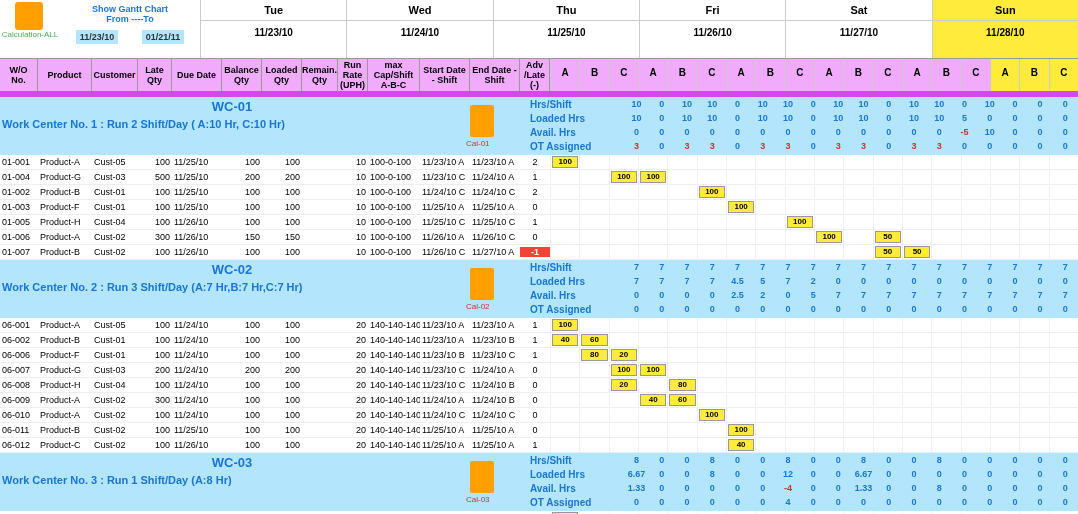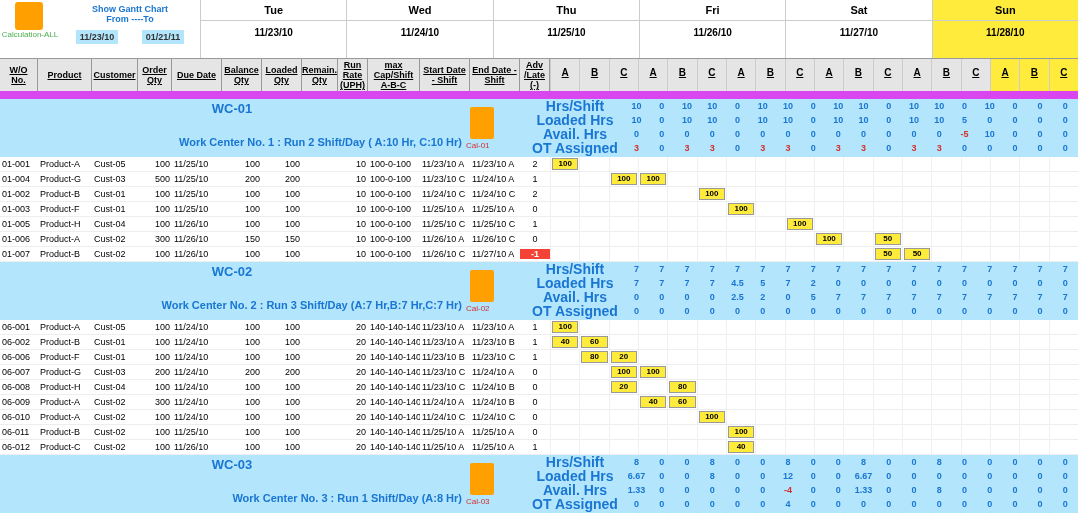--- a/index.html
+++ b/index.html
@@ -16,33 +16,33 @@
 .gantt-ctrl .dates { display: flex; justify-content: space-around; margin-top: 6px; }
 .gantt-ctrl .date { background: #b3e5fc; padding: 2px 4px; font-weight: bold; color: #333; }
 .go-box { width: 40px; display: flex; flex-direction: column; align-items: center; justify-content: space-around; padding: 4px; }
 .go-box .all { width: 20px; height: 14px; background: #bbdefb; border-radius: 2px; font-size: 7px; text-align: center; line-height: 14px; color: #1976d2; font-weight: bold; }
 .go-box .go { width: 22px; height: 22px; background: #4caf50; border-radius: 50%; color: #fff; font-size: 8px; text-align: center; line-height: 22px; font-weight: bold; }
 .day-headers { display: flex; flex: 1; }
 .day-col { flex: 1; border-left: 1px solid #ccc; text-align: center; }
 .day-col.sun { background: #ffeb3b; }
 .day-name { font-weight: bold; font-size: 11px; padding: 4px; border-bottom: 1px solid #ccc; }
 .day-date { font-weight: bold; font-size: 10px; padding: 6px 2px; }
-.col-headers { display: flex; background: #e5e5e5; border-top: 1px solid #999; border-bottom: 8px solid #d946ef; text-decoration: underline; }
+.col-headers { display: flex; background: #f0abfc; border-top: 1px solid #999; border-bottom: 6px solid #d946ef; }
 .ch { border-right: 1px solid #999; padding: 2px; text-align: center; font-weight: bold; font-size: 9px; display: flex; align-items: center; justify-content: center; height: 32px; }
 .abc-row { display: flex; flex: 1; }
 .abc { flex: 1; border-left: 1px solid #ccc; text-align: center; font-weight: bold; padding: 8px 0; font-size: 10px; }
 .abc.sun { background: #ffeb3b; }
 .wc-header { background: #b3e5fc; padding: 2px; position: relative; height: 58px; }
 .wc-title { color: #1976d2; font-weight: bold; font-size: 13px; text-align: center; width: 460px; }
-.wc-desc { color: #1976d2; font-weight: bold; font-size: 11px; text-align: right; width: 460px; margin-top: 20px; }
+.wc-desc { color: #1976d2; font-weight: bold; font-size: 11px; text-align: left; width: 460px; margin-top: 4px; }
 .wc-icon { position: absolute; left: 470px; top: 8px; width: 24px; height: 32px; background: #ffa000; border-radius: 2px; }
 .wc-cal { position: absolute; left: 466px; top: 42px; font-size: 8px; color: #d32f2f; }
 .wc-stats { position: absolute; left: 530px; top: 0; right: 0; height: 58px; }
 .stat-row { display: flex; height: 14px; align-items: center; }
-.stat-lbl { width: 94px; text-align: center; padding-right: 4px; color: #1976d2; font-weight: bold; font-size: 14px; }
+.stat-lbl { width: 94px; text-align: left; padding-right: 4px; color: #1976d2; font-weight: bold; font-size: 10px; }
 .stat-cells { display: flex; flex: 1; }
 .stat-cell { flex: 1; text-align: center; font-size: 9px; color: #1976d2; font-weight: bold; }
 .stat-cell.red { color: #d32f2f; }
 .data-row { display: flex; height: 15px; align-items: center; border-bottom: 1px solid #eee; }
 .dc { padding: 0 2px; font-size: 9px; overflow: hidden; white-space: nowrap; }
 .gantt-area { display: flex; flex: 1; height: 15px; position: relative; }
 .gantt-cell { flex: 1; border-left: 1px solid #f0f0f0; position: relative; }
 .bar { position: absolute; top: 1px; height: 12px; background: #ffeb3b; border: 1px solid #999; font-size: 8px; text-align: center; line-height: 10px; font-weight: bold; }
 .adv-neg { background: #f44336; color: #fff; font-weight: bold; text-align: center; }
 
@@ -101,21 +101,21 @@
         <div class="day-name">Sun</div>
         <div class="day-date">11/28/10</div>
       </div>
     </div>
 </div>
 
 <div class="col-headers">
   <div class="ch w-wo">W/O No.</div>
   <div class="ch w-prod">Product</div>
   <div class="ch w-cust">Customer</div>
-  <div class="ch w-oqty">Order Qty</div>
+  <div class="ch w-oqty">Late Qty</div>
   <div class="ch w-due">Due Date</div>
   <div class="ch w-bal">Balance Qty</div>
   <div class="ch w-load">Loaded Qty</div>
   <div class="ch w-rem">Remain. Qty</div>
   <div class="ch w-rate">Run Rate (UPH)</div>
   <div class="ch w-cap">max Cap/Shift A-B-C</div>
   <div class="ch w-start">Start Date - Shift</div>
   <div class="ch w-end">End Date - Shift</div>
   <div class="ch w-adv">Adv /Late (-)</div>
   <div class="abc-row" id="abc-row">

